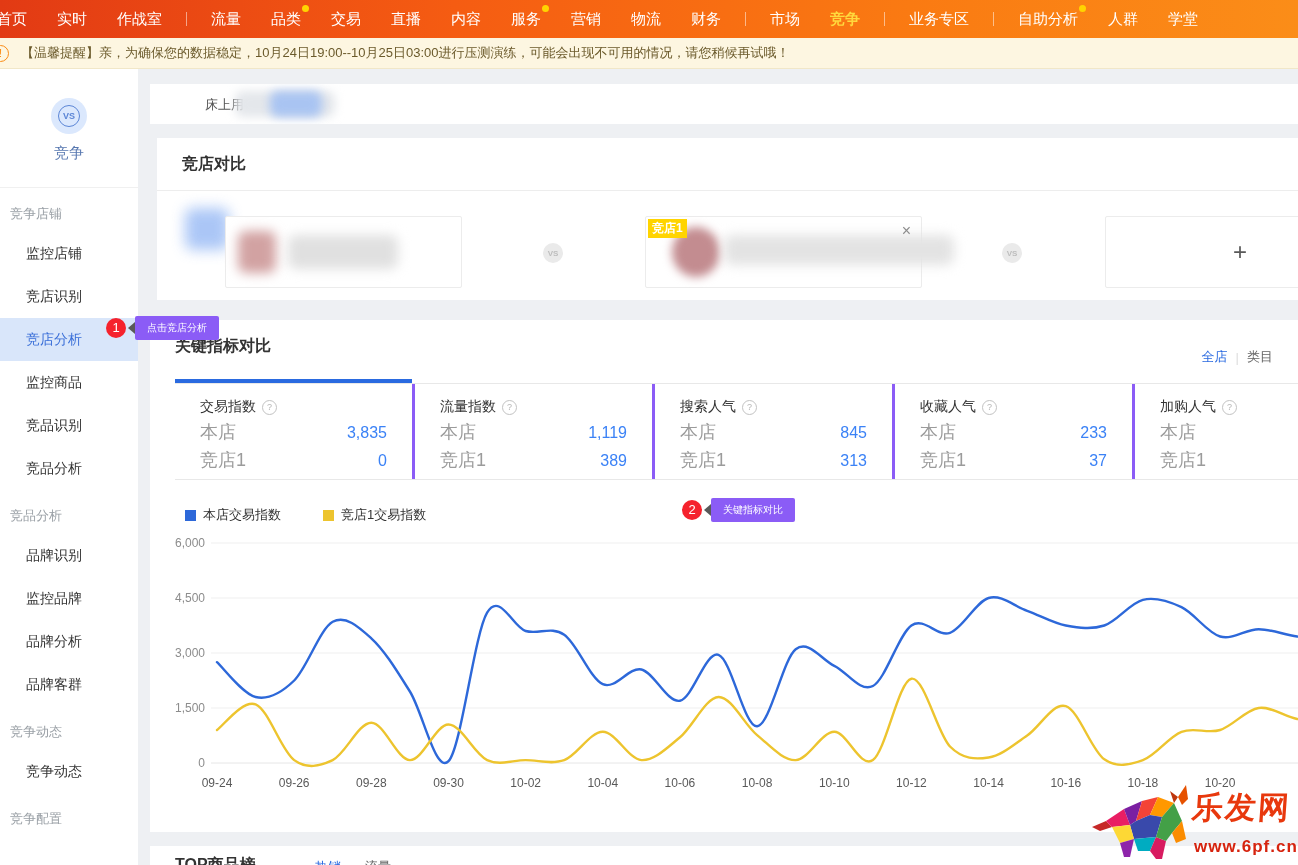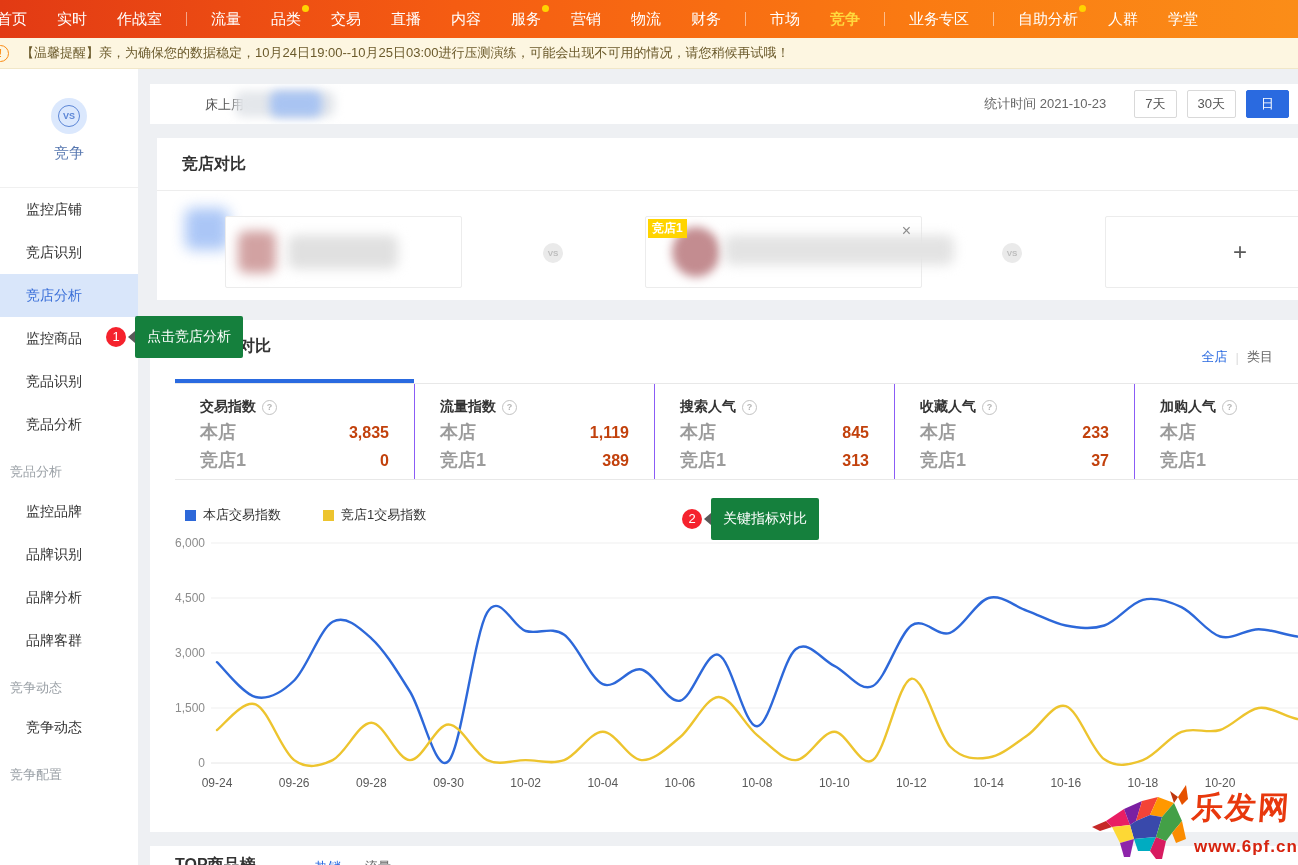--- a/index.html
+++ b/index.html
@@ -55,45 +55,45 @@
     padding:1px 4px;font-weight:bold;z-index:3;}
   .card-close{position:absolute;right:10px;top:6px;font-size:16px;color:#8c8c8c;cursor:pointer;line-height:1;}
   .card-plus{display:flex;align-items:center;justify-content:center;font-size:24px;color:#595959;cursor:pointer;}
   .panel2{top:320px;height:512px;}
   .scope-tabs{position:absolute;right:25px;top:28px;font-size:13px;color:#666;display:flex;align-items:center;}
   .scope-tab{cursor:pointer;font-family:Liberation Mono, monospace;}
   .scope-tab.active{color:#2a6ae0;}
   .scope-sep{margin:0 8px;color:#ddd;}
   .metric-tabs{position:absolute;left:25px;right:0;top:63px;height:95px;display:flex;
     border-top:1px solid #e8e8e8;border-bottom:1px solid #e8e8e8;}
-  .metric-card{flex:none;width:240px;box-sizing:border-box;border-right:1px solid #8b5cf6;
-    padding:14px 25px 0 25px;position:relative;cursor:pointer;font-weight:bold;}
+  .metric-card{flex:none;width:240px;box-sizing:border-box;border-right:3px solid #8b5cf6;
+    padding:14px 25px 0 25px;position:relative;cursor:pointer;}
   .metric-card.active::before{content:"";position:absolute;left:0;right:0;top:-5px;height:4px;background:#2a6ae0;}
   .metric-name{font-size:14px;color:#333;display:flex;align-items:center;}
   .info-icon{display:inline-block;width:13px;height:13px;border:1px solid #c2c2c2;border-radius:50%;
     color:#b5b5b5;font-size:9px;line-height:13px;text-align:center;margin-left:6px;}
   .metric-row{display:flex;justify-content:space-between;align-items:baseline;margin-top:4px;}
   .metric-row .lbl{font-size:18px;color:#9b9b9b;}
-  .metric-row .val{font-size:16px;color:#c2410c;}
+  .metric-row .val{font-size:16px;color:#3b82f6;}
   .legend{position:absolute;left:28px;top:186px;display:flex;align-items:center;padding-left:7px;}
   .legend-item{display:flex;align-items:center;margin-right:42px;font-size:13px;color:#333;cursor:pointer;}
   .legend-swatch{width:11px;height:11px;margin-right:7px;}
   #chart-svg{position:absolute;left:25px;top:215px;}
   .panel3{top:846px;height:19px;}
   .panel3-title{position:absolute;left:25px;top:9px;font-size:16px;font-weight:bold;color:#333;}
   .panel3-tab{position:absolute;top:12px;font-size:13px;cursor:pointer;}
   .panel3-tab.hot{left:165px;color:#2a6ae0;}
   .panel3-tab.flow{left:215px;color:#666;}
   
   .coach{position:absolute;display:flex;align-items:center;z-index:50;}
   .coach-badge{flex:none;width:20px;height:20px;border-radius:50%;background:#f5222d;color:#fff;
     font-size:13px;line-height:20px;text-align:center;}
   .coach-arrow{flex:none;width:0;height:0;border-top:6px solid transparent;border-bottom:6px solid transparent;
     border-right:7px solid #595959;margin-left:2px;}
-  .coach-box{background:#15803d;color:#fff;font-size:14px;padding:12px 12px;border-radius:2px;white-space:nowrap;}
+  .coach-box{background:#8b5cf6;color:#fff;font-size:10px;padding:5px 12px;border-radius:2px;white-space:nowrap;}
   
   .watermark{position:absolute;right:0;bottom:0;width:208px;height:84px;z-index:60;}
   .wm-name{position:absolute;left:102px;top:6px;font-size:31px;font-weight:bold;color:#e8380d;
     letter-spacing:2px;transform:skewX(-4deg);}
   .wm-url{position:absolute;left:104px;bottom:8px;font-size:17px;font-weight:bold;color:#d6230e;letter-spacing:1px;}
 </style>
 </head>
 <body>
 
 <div class="nav">
@@ -129,49 +129,43 @@
 </div>
 
 <div class="sidebar">
   <div class="sidebar-module">
     <div class="vs-circle">
         <b>VS</b>
       </div>
     <div class="sidebar-module-label">竞争</div>
   </div>
   <div id="sidebar-menu">
+      <div class="menu-group-header">竞争店铺</div>
       <div class="menu-item">监控店铺</div>
       <div class="menu-item">竞店识别</div>
       <div class="menu-item active">竞店分析</div>
       <div class="menu-item">监控商品</div>
       <div class="menu-item">竞品识别</div>
       <div class="menu-item">竞品分析</div>
       <div class="menu-group-header">竞品分析</div>
+      <div class="menu-item">品牌识别</div>
       <div class="menu-item">监控品牌</div>
-      <div class="menu-item">品牌识别</div>
       <div class="menu-item">品牌分析</div>
       <div class="menu-item">品牌客群</div>
       <div class="menu-group-header">竞争动态</div>
       <div class="menu-item">竞争动态</div>
       <div class="menu-group-header">竞争配置</div>
     </div>
 </div>
 
 <div class="panel topbar">
   <div class="topbar-left">
     <span class="cat-text">床上用</span>
     <span class="blur-blob" style="left:60px;top:7px;width:100px;height:26px;background:#e4e7eb;"></span>
     <span class="blur-blob" style="left:95px;top:7px;width:52px;height:26px;background:#a9c4f2;"></span>
-  </div>
-  <div class="topbar-right">
-    <span class="stat-text">
-      <span>统计时间</span>
-      <span>2021-10-23</span>
-    </span>
-    <span id="range-buttons"><button class="range-btn">7天</button><button class="range-btn">30天</button><button class="range-btn active">日</button></span>
   </div>
 </div>
 
 <div class="panel panel1">
   <div class="panel-title">竞店对比</div>
   <div class="panel1-divider"></div>
 
   <span class="blur-blob" style="left:28px;top:70px;width:44px;height:42px;background:#9dbdf5;opacity:.85;filter:blur(7px);"></span>
 
   <div class="store-card" style="left:68px;width:237px;">

